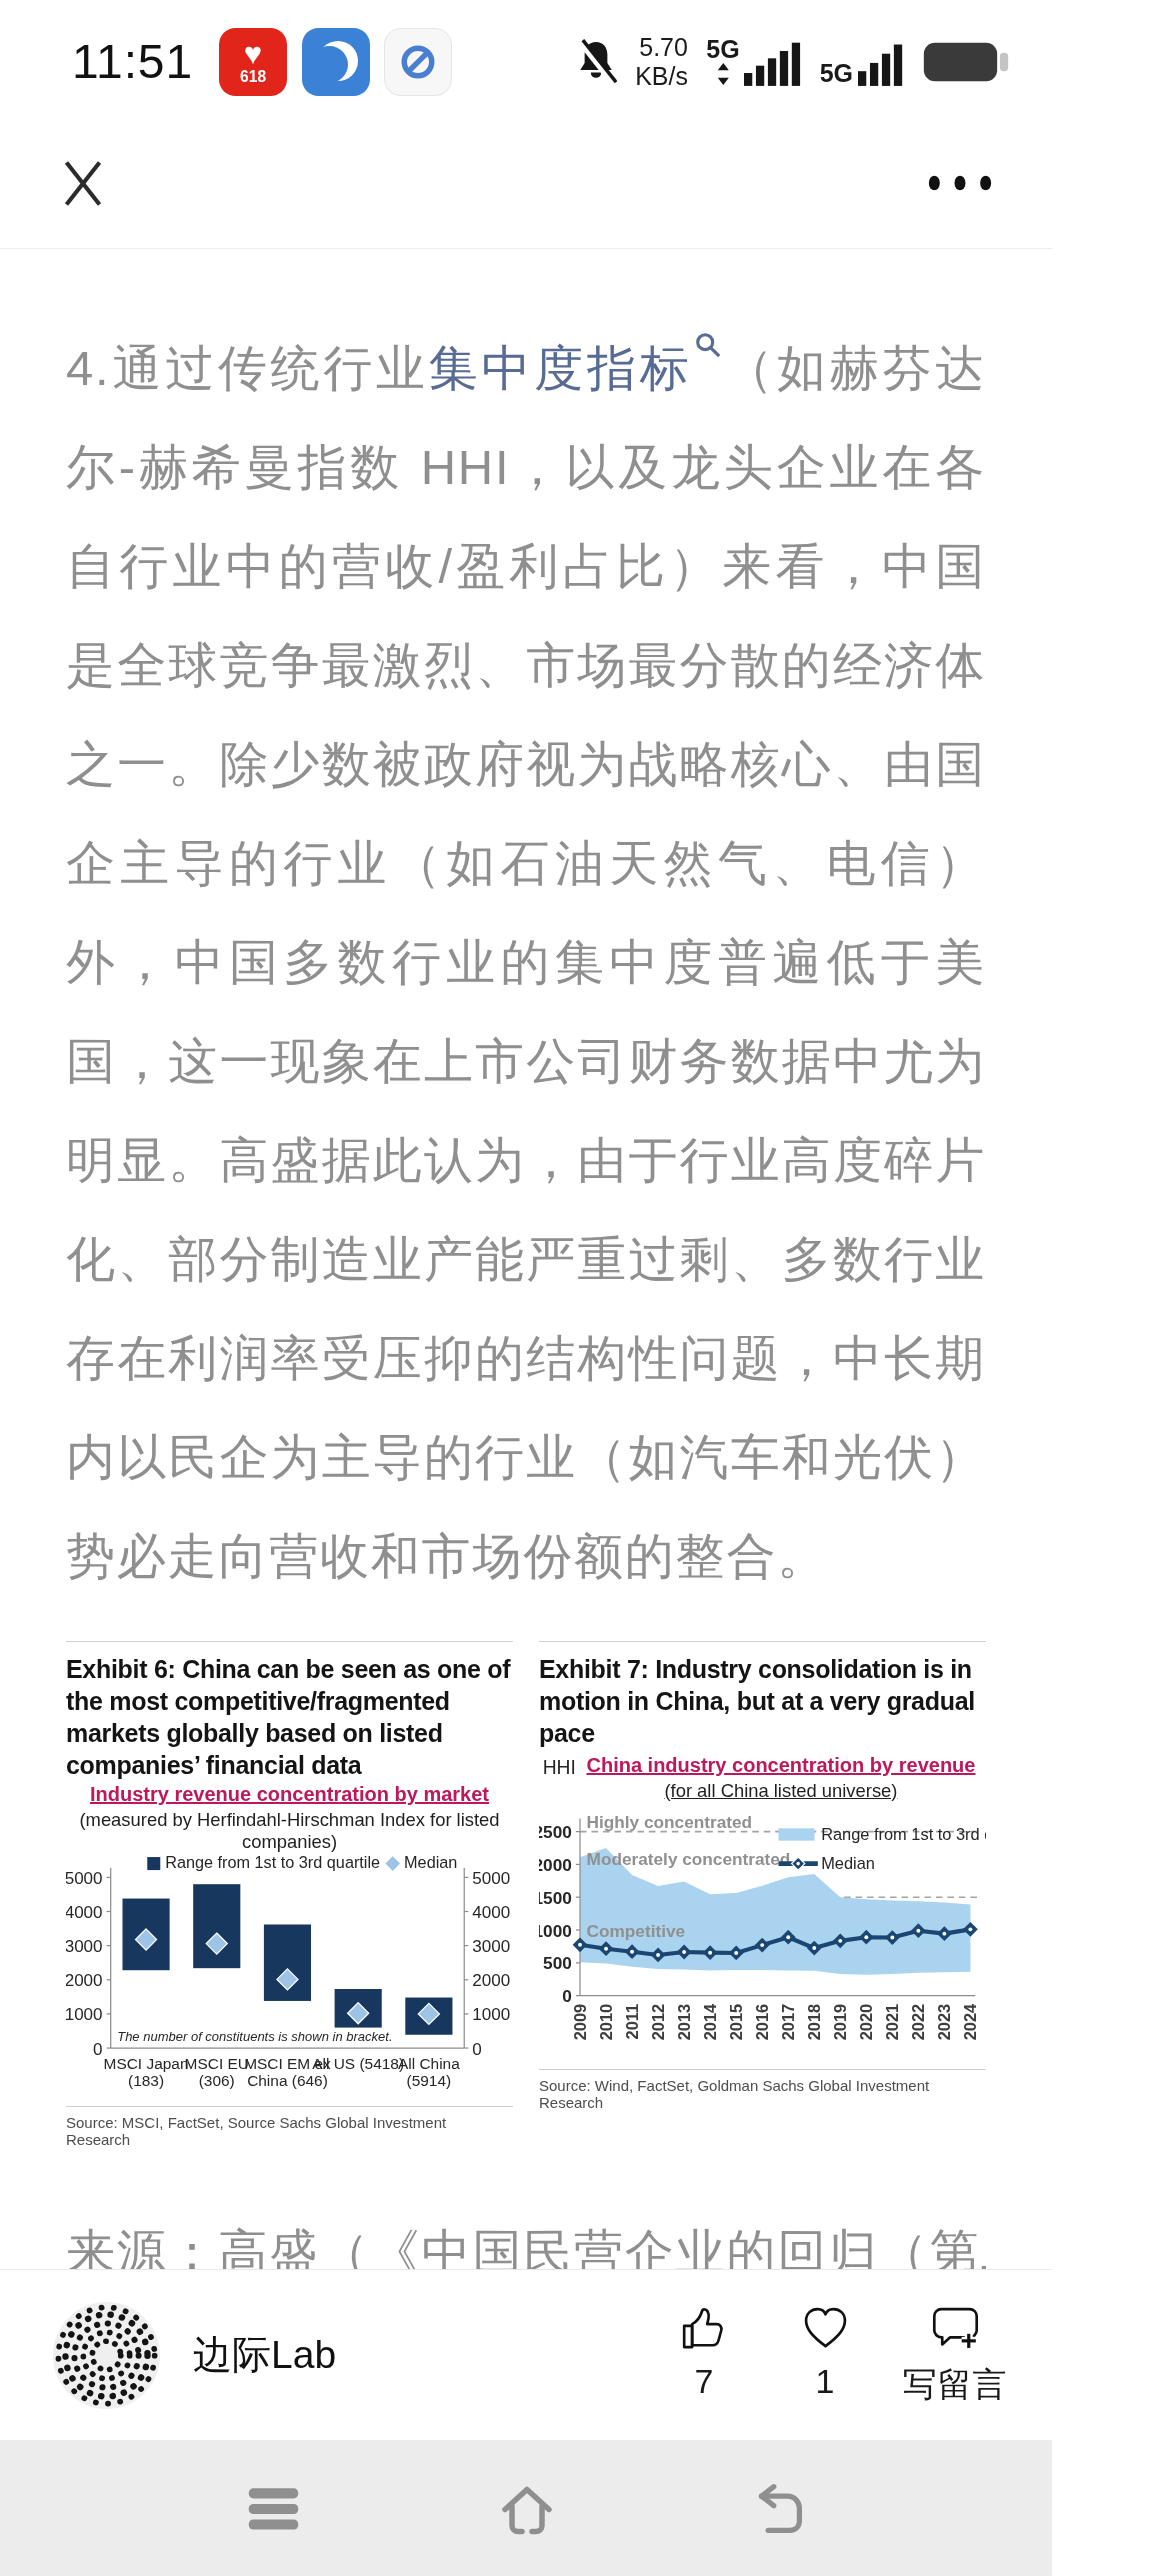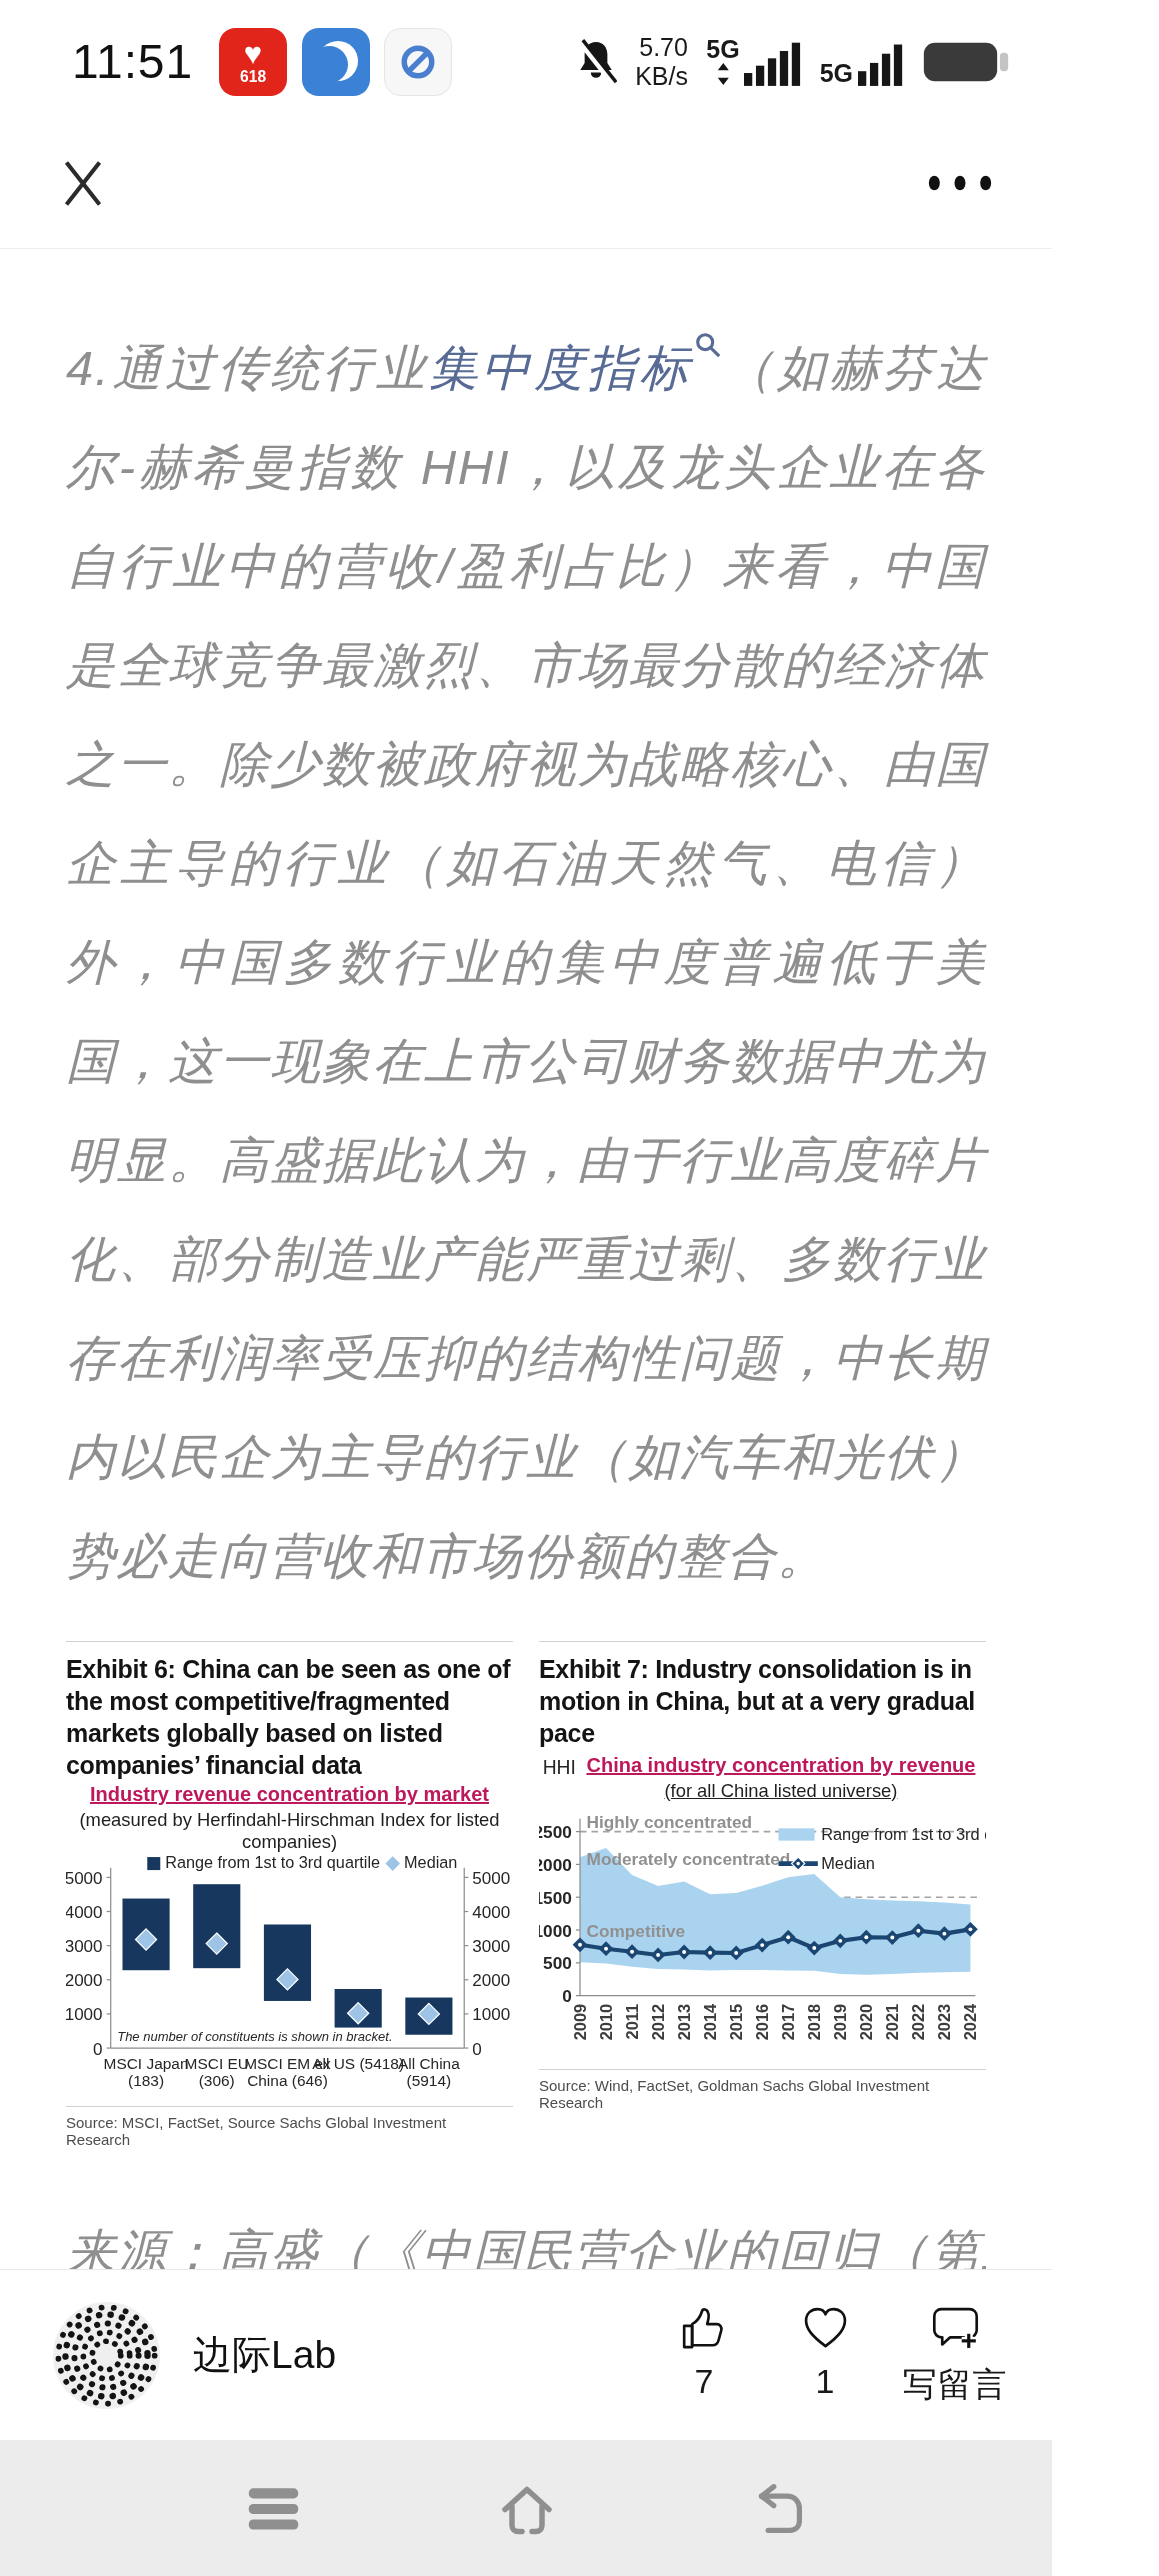--- a/index.html
+++ b/index.html
@@ -21,21 +21,21 @@
   .speed{display:flex;flex-direction:column;align-items:flex-end;font-size:25px;font-weight:500;line-height:28.5px;color:#1a1a1a;}
   .netgrp{display:flex;align-items:flex-end;gap:4.6px;}
   .netcol{display:flex;flex-direction:column;align-items:center;}
   .netlabel{font-size:25px;font-weight:bold;color:#1a1a1a;line-height:25px;}
   
   .nav-header{height:131px;display:flex;align-items:center;justify-content:space-between;
               padding:0 57px;border-bottom:1.8px solid #ededed;box-sizing:border-box;}
   .icon-btn{background:none;border:none;padding:0;cursor:pointer;display:flex;align-items:center;}
   
   .article{padding:0 66px;}
-  .para{font-size:49px;line-height:99px;letter-spacing:1.8px;color:#8f8f8f;text-align:justify;margin:70px 0 0 0;font-style:italic;}
+  .para{font-size:49px;line-height:99px;letter-spacing:1.8px;color:#8f8f8f;text-align:justify;margin:70px 0 0 0;}
   .kw-link{color:#576b95;}
   .mag{vertical-align:26px;margin-left:1.8px;}
   
   .exhibits{display:flex;gap:26px;margin-top:35px;}
   .exhibit{flex:1;border-top:1.8px solid #d2d2d2;padding-top:11px;display:flex;flex-direction:column;background:#fff;}
   .ex-title{font-size:25px;font-weight:bold;color:#141414;line-height:32px;min-height:99px;letter-spacing:-0.3px;}
   .chart-head{text-align:center;margin-top:1.8px;min-height:53px;}
   .chart-head7{display:flex;margin-top:1.8px;min-height:53px;}
   .hhi-label{font-size:19.3px;color:#262626;padding:3.7px 0 0 3.7px;}
   .head-center{flex:1;text-align:center;}

